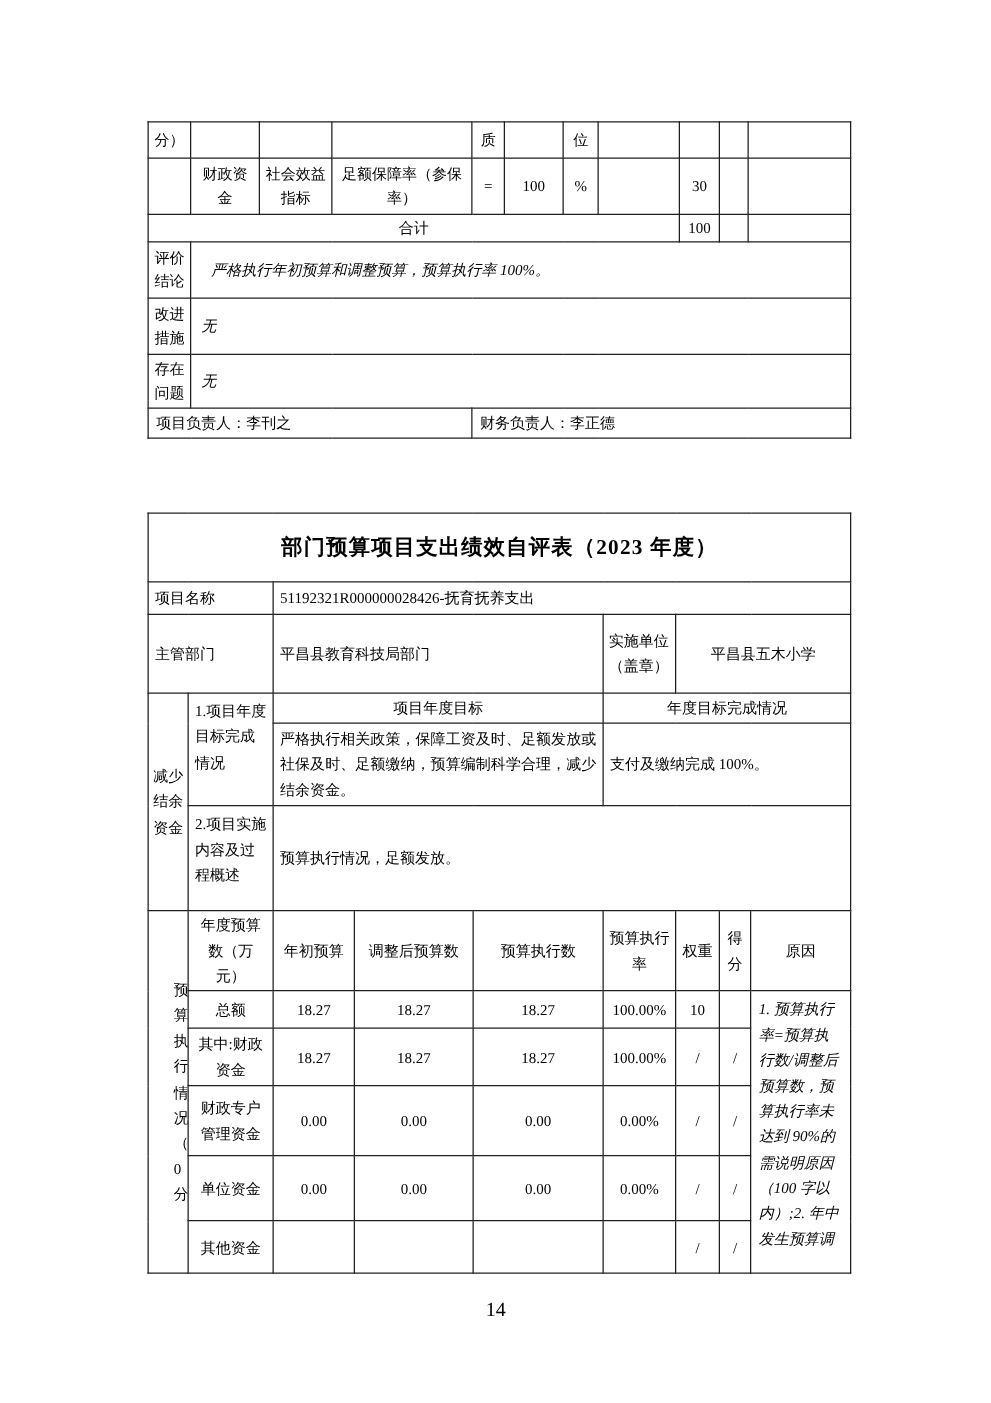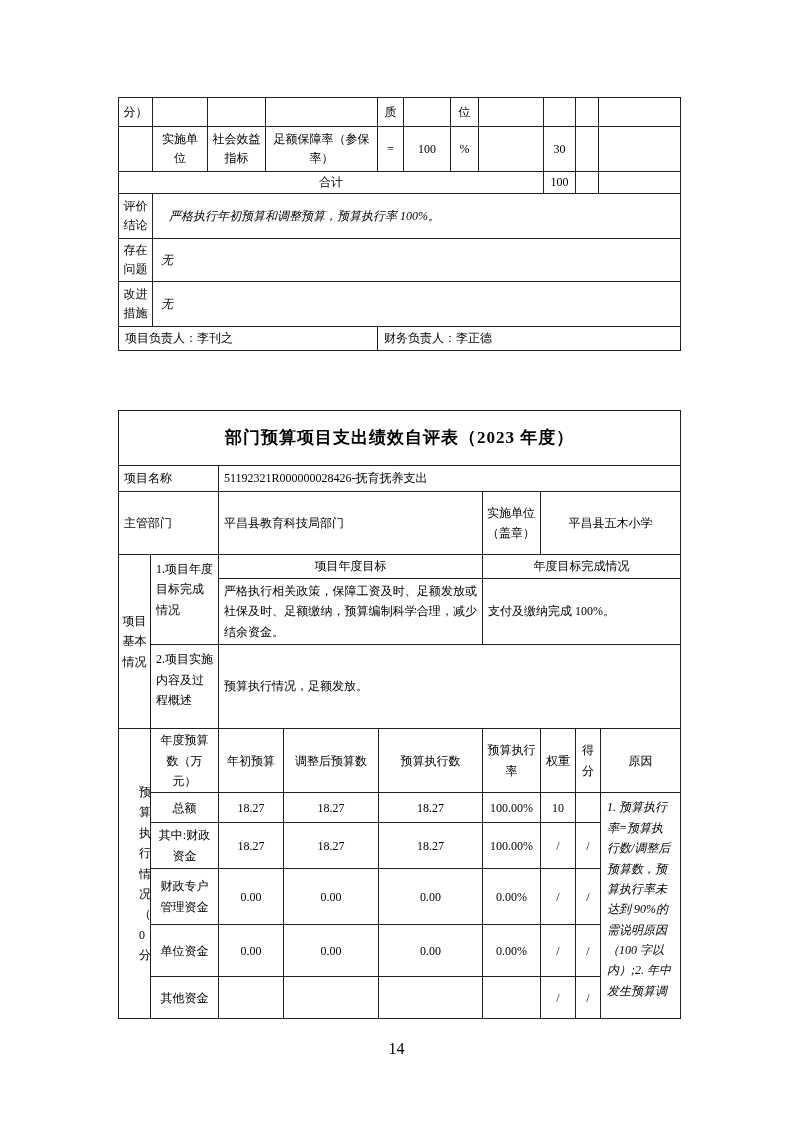--- a/index.html
+++ b/index.html
@@ -55,47 +55,47 @@
     <td class="c">质</td>
     <td></td>
     <td class="c">位</td>
     <td></td>
     <td></td>
     <td></td>
     <td></td>
   </tr>
   <tr style="height:45px">
     <td></td>
-    <td class="c pad">实施单位</td>
+    <td class="c pad">财政资金</td>
     <td class="c">社会效益指标</td>
     <td class="c">足额保障率（参保率）</td>
     <td class="c">=</td>
     <td class="c">100</td>
     <td class="c">%</td>
     <td></td>
     <td class="c">30</td>
     <td></td>
     <td></td>
   </tr>
   <tr style="height:22px">
     <td colspan="8" class="c">合计</td>
     <td class="c">100</td>
     <td></td>
     <td></td>
   </tr>
   <tr style="height:45px">
     <td class="c">评价结论</td>
     <td colspan="10" class="l it" style="padding-left:16px">严格执行年初预算和调整预算，预算执行率 100%。</td>
   </tr>
+  <tr style="height:45px">
+    <td class="c">改进措施</td>
+    <td colspan="10" class="l it" style="padding-left:8px">无</td>
+  </tr>
   <tr style="height:43px">
     <td class="c">存在问题</td>
-    <td colspan="10" class="l it" style="padding-left:8px">无</td>
-  </tr>
-  <tr style="height:45px">
-    <td class="c">改进措施</td>
     <td colspan="10" class="l it" style="padding-left:8px">无</td>
   </tr>
   <tr style="height:24px">
     <td colspan="4" class="l" style="padding-left:6px">项目负责人：李刊之</td>
     <td colspan="7" class="l" style="padding-left:6px">财务负责人：李正德</td>
   </tr>
 </tbody>
   </table>
 
 <table id="table2" style="left:118px; top:410px; width:562px;">
@@ -118,21 +118,21 @@
     <td colspan="2" class="l" style="padding-left:5px">项目名称</td>
     <td colspan="7" class="l" style="padding-left:5px">51192321R000000028426-抚育抚养支出</td>
   </tr>
   <tr style="height:63px">
     <td colspan="2" class="l" style="padding-left:5px">主管部门</td>
     <td colspan="3" class="l" style="padding-left:5px">平昌县教育科技局部门</td>
     <td class="l" style="padding:2px 4px">实施单位（盖章）</td>
     <td colspan="3" class="c">平昌县五木小学</td>
   </tr>
   <tr style="height:24px">
-    <td rowspan="3" class="c" style="padding:2px 3px">项目基本情况</td>
+    <td rowspan="3" class="c" style="padding:2px 3px">减少结余资金</td>
     <td rowspan="2" class="l top" style="padding:4px 5px">1.项目年度目标完成情况</td>
     <td colspan="3" class="c">项目年度目标</td>
     <td colspan="4" class="c">年度目标完成情况</td>
   </tr>
   <tr style="height:62px">
     <td colspan="3" class="l" style="padding:2px 5px; text-align:justify">严格执行相关政策，保障工资及时、足额发放或社保及时、足额缴纳，预算编制科学合理，减少结余资金。</td>
     <td colspan="4" class="l" style="padding:2px 5px">支付及缴纳完成 100%。</td>
   </tr>
   <tr style="height:84px">
     <td class="l top" style="padding:4px 5px">2.项目实施内容及过程概述</td>

